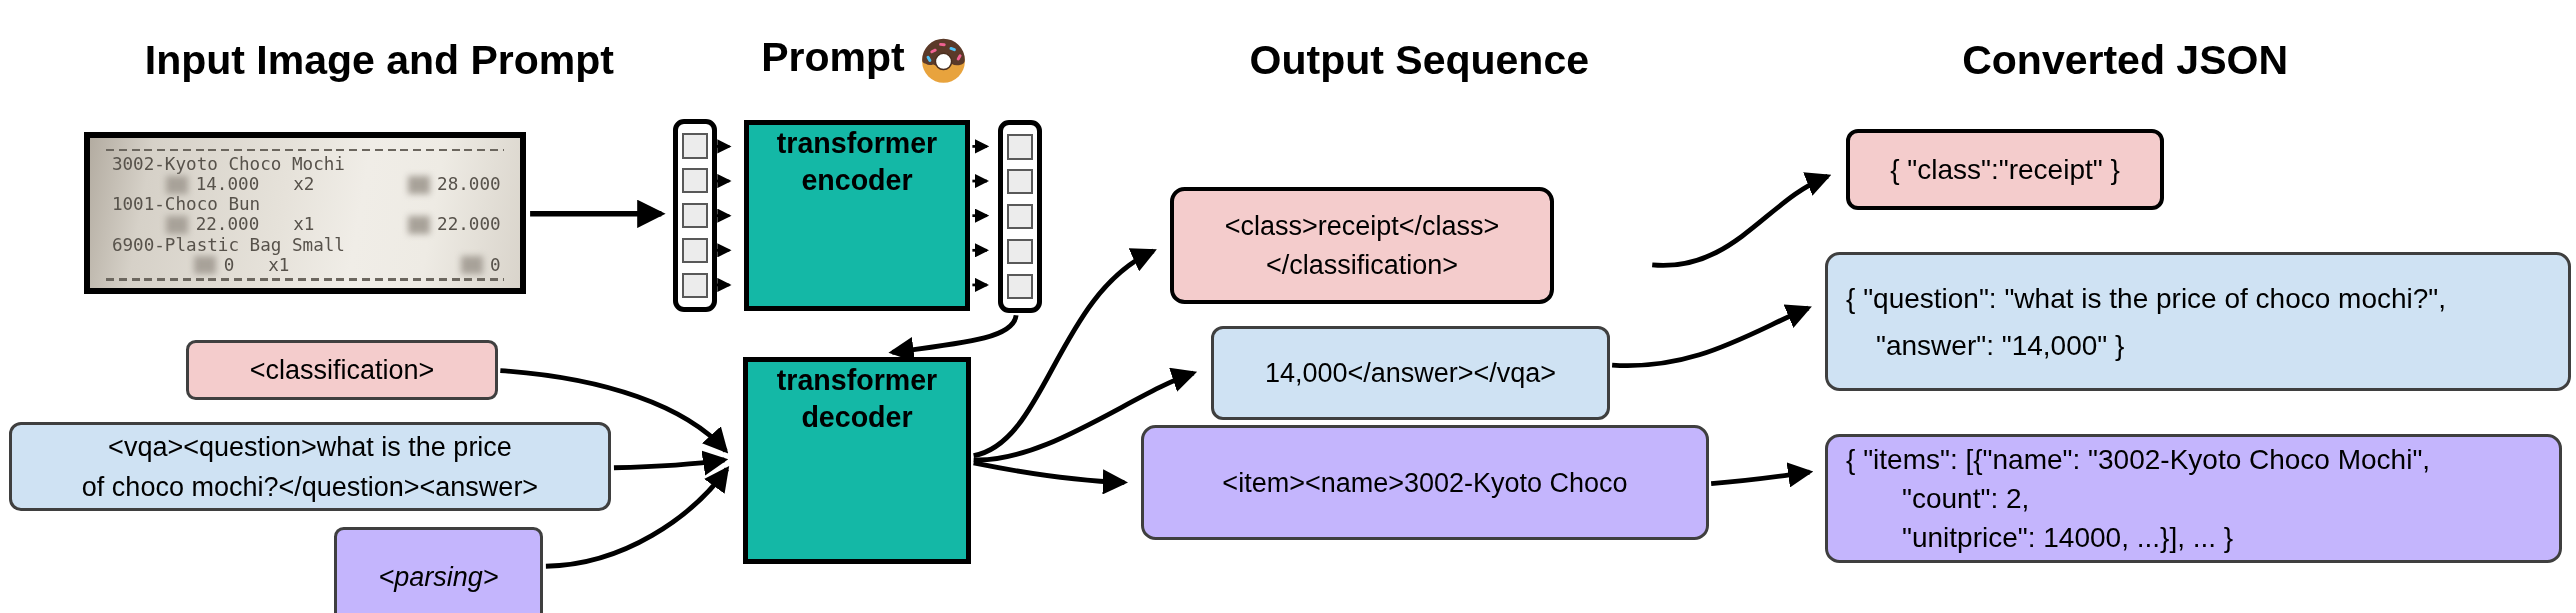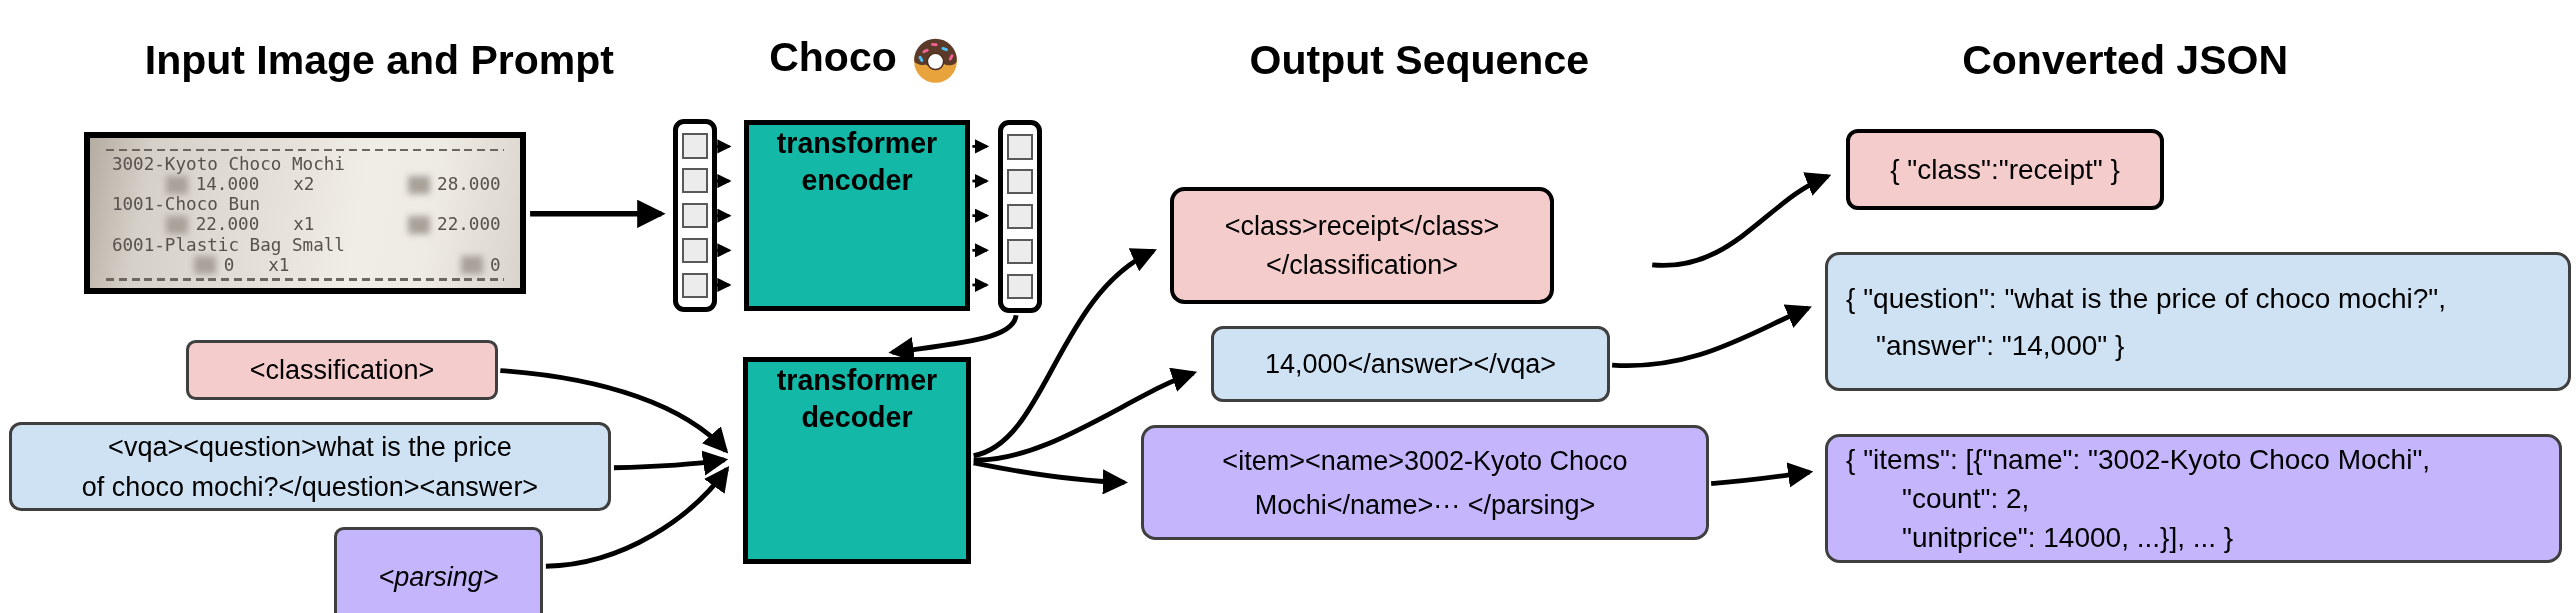--- a/index.html
+++ b/index.html
@@ -57,21 +57,21 @@
   
   svg.overlay{position:absolute;left:0;top:0;pointer-events:none;}
   .arr{stroke:#000;fill:none;}
 </style>
 </head>
 <body>
 
 <div class="hdr" style="left:91px;top:38px;width:523px;">Input Image and Prompt</div>
 
 <div class="hdr hdr-donut" style="left:747px;top:29px;width:237px;height:58px;">
-  <span>Choco</span>
+  <span>Prompt</span>
   <svg width="53" height="53" viewBox="0 0 72 72">
     <circle cx="36" cy="40" r="29" fill="#e8a33d"></circle>
     <path d="M7 38 a29 29 0 0 1 58 0 q0 6 -8 7 q-6 1 -10 -2 q-5 3 -11 1 q-7 4 -14 0 q-6 2 -10 -1 Q7 42 7 38 z" fill="#5b3a29"></path>
     <circle cx="36" cy="40" r="11" fill="#ffffff"></circle>
     <circle cx="36" cy="40" r="11" fill="none" stroke="#4a2f1f" stroke-width="2"></circle>
     <rect x="18" y="24" width="9" height="4" rx="2" fill="#f06292" transform="rotate(-25 22 26)"></rect>
     <rect x="44" y="21" width="9" height="4" rx="2" fill="#4fc3f7" transform="rotate(20 48 23)"></rect>
     <rect x="30" y="15" width="9" height="4" rx="2" fill="#f06292" transform="rotate(5 34 17)"></rect>
     <rect x="53" y="33" width="9" height="4" rx="2" fill="#f06292" transform="rotate(-60 57 35)"></rect>
     <rect x="12" y="34" width="9" height="4" rx="2" fill="#4fc3f7" transform="rotate(60 16 36)"></rect>
@@ -85,21 +85,21 @@
 <div class="receipt">
   <div class="dash"></div>
   <div class="rname">3002-Kyoto Choco Mochi</div>
   <div class="rrow">
     <span class="blurpatch"></span><span>14.000</span><span class="qty">x2</span><span class="sp"></span><span class="blurpatch"></span><span>28.000</span>
   </div>
   <div class="rname">1001-Choco Bun</div>
   <div class="rrow">
     <span class="blurpatch"></span><span>22.000</span><span class="qty">x1</span><span class="sp"></span><span class="blurpatch"></span><span>22.000</span>
   </div>
-  <div class="rname">6001-Plastic Bag Small</div>
+  <div class="rname">6900-Plastic Bag Small</div>
   <div class="rrow" style="margin-left:91px;">
     <span class="blurpatch"></span><span>0</span><span class="qty">x1</span><span class="sp"></span><span class="blurpatch"></span><span>0</span>
   </div>
   <div class="dash"></div>
 </div>
 
 <div class="box pink b-gray r16" style="left:186px;top:340px;width:312px;height:60px;">
   <span>&lt;classification&gt;</span>
 </div>
 
@@ -134,27 +134,26 @@
 
 <div class="coder" style="left:743px;top:357px;width:228px;height:207px;">
   <span>transformer decoder</span>
 </div>
 
 <div class="box pink b-black r24" style="left:1170px;top:187px;width:384px;height:117px;line-height:39px;border-width:4.3px;">
   <span>&lt;class&gt;receipt&lt;/class&gt;</span>
   <span>&lt;/classification&gt;</span>
 </div>
 
-<div class="box blue b-gray r20" style="left:1211px;top:326px;width:399px;height:76px;border-width:3.6px;">
+<div class="box blue b-gray r20" style="left:1211px;top:326px;width:399px;height:94px;border-width:3.6px;">
   <span>14,000&lt;/answer&gt;&lt;/vqa&gt;</span>
 </div>
 
 <div class="box green b-gray r24" style="left:1141px;top:425px;width:568px;height:115px;line-height:44px;border-width:3.6px;">
   <span>&lt;item&gt;&lt;name&gt;3002-Kyoto Choco</span>
-  <span>Mochi&lt;/name&gt;··· &lt;/parsing&gt;</span>
 </div>
 
 <div class="box pink b-black r20" style="left:1846px;top:129px;width:318px;height:81px;font-size:28px;">
   <span>{ "class":"receipt" }</span>
 </div>
 
 <div class="box blue b-gray r24 leftalign" style="left:1825px;top:252px;width:746px;height:139px;font-size:28px;line-height:47px;padding-left:18px;">
   <span>{ "question": "what is the price of choco mochi?",</span>
   <span class="ind1">"answer": "14,000" }</span>
 </div>

